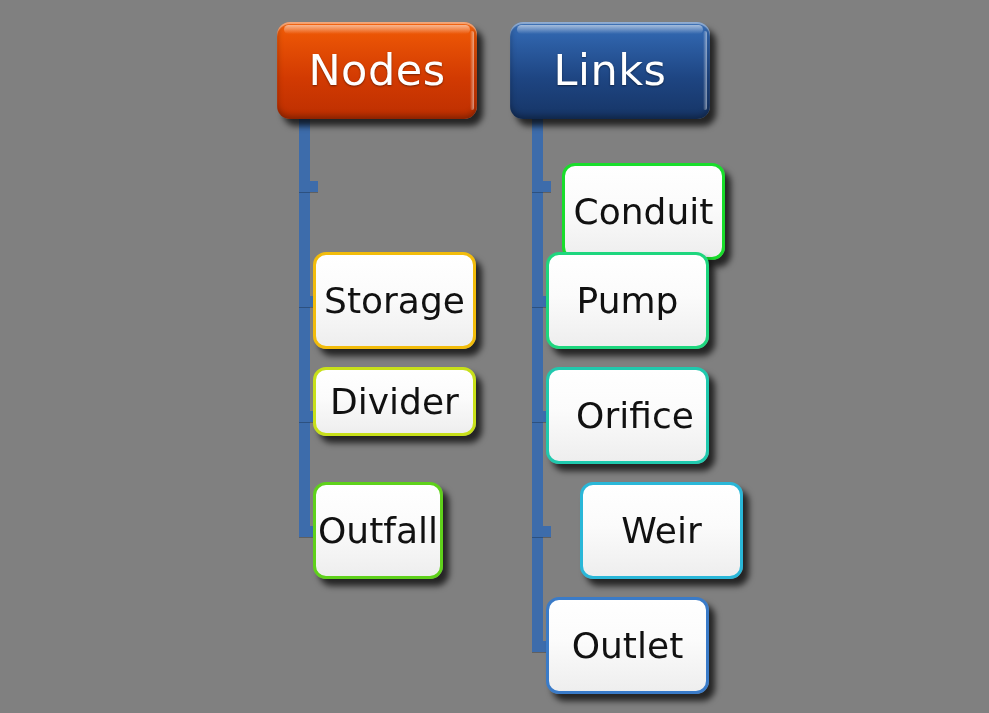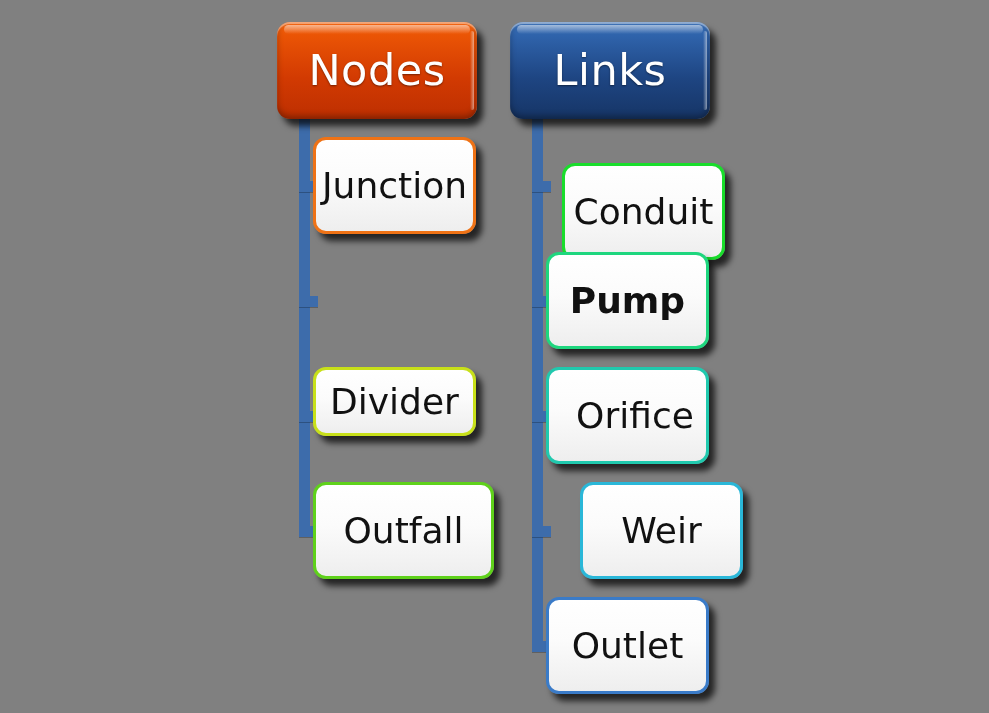--- a/index.html
+++ b/index.html
@@ -86,42 +86,42 @@
 
 <div id="canvas">
     <div class="tree-line tree-vert" style="left: 299px; top: 107px; height: 428.5px;"></div>
     <div class="tree-line tree-stub" style="left: 299px; top: 180.5px; width: 19px;"></div>
     <div class="tree-line tree-stub" style="left: 299px; top: 295.5px; width: 19px;"></div>
     <div class="tree-line tree-stub" style="left: 299px; top: 410.5px; width: 19px;"></div>
     <div class="tree-line tree-stub" style="left: 299px; top: 525.5px; width: 19px;"></div>
     <div class="hdr hdr-nodes" style="left: 277px; top: 22px; width: 200px; height: 97px;">
       <span class="hdr-txt">Nodes</span>
     </div>
-    <div class="card" style="left: 313px; top: 137px; width: 163px; height: 97px; border-color: rgb(239, 114, 21);">
-      <span class="card-txt">Junction</span>
+    <div class="card" style="left: 313px; top: 252px; width: 163px; height: 97px; border-color: rgb(242, 188, 11);">
+      <span class="card-txt">Storage</span>
     </div>
     <div class="card" style="left: 313px; top: 367px; width: 163px; height: 69px; border-color: rgb(200, 224, 25);">
       <span class="card-txt">Divider</span>
     </div>
-    <div class="card" style="left: 313px; top: 482px; width: 181px; height: 97px; border-color: rgb(95, 209, 27);">
+    <div class="card" style="left: 313px; top: 482px; width: 130px; height: 97px; border-color: rgb(95, 209, 27);">
       <span class="card-txt">Outfall</span>
     </div>
     <div class="tree-line tree-vert" style="left: 532px; top: 107px; height: 543.5px;"></div>
     <div class="tree-line tree-stub" style="left: 532px; top: 180.5px; width: 19px;"></div>
     <div class="tree-line tree-stub" style="left: 532px; top: 295.5px; width: 19px;"></div>
     <div class="tree-line tree-stub" style="left: 532px; top: 410.5px; width: 19px;"></div>
     <div class="tree-line tree-stub" style="left: 532px; top: 525.5px; width: 19px;"></div>
     <div class="tree-line tree-stub" style="left: 532px; top: 640.5px; width: 19px;"></div>
     <div class="hdr hdr-links" style="left: 510px; top: 22px; width: 200px; height: 97px;">
       <span class="hdr-txt">Links</span>
     </div>
     <div class="card" style="left: 562px; top: 137px; width: 163px; height: 97px; border-color: rgb(25, 221, 43); margin-top: 26px;">
       <span class="card-txt">Conduit</span>
     </div>
-    <div class="card" style="left: 546px; top: 252px; width: 163px; height: 97px; border-color: rgb(30, 214, 126); font-weight: bold;">
+    <div class="card" style="left: 546px; top: 252px; width: 163px; height: 97px; border-color: rgb(30, 214, 126);">
       <span class="card-txt">Pump</span>
     </div>
     <div class="card" style="left: 546px; top: 367px; width: 163px; height: 97px; border-color: rgb(32, 201, 174); padding-left: 15px;">
       <span class="card-txt">Orifice</span>
     </div>
     <div class="card" style="left: 546px; top: 482px; width: 163px; height: 97px; border-color: rgb(42, 183, 216); margin-left: 34px;">
       <span class="card-txt">Weir</span>
     </div>
     <div class="card" style="left: 546px; top: 597px; width: 163px; height: 97px; border-color: rgb(58, 123, 200);">
       <span class="card-txt">Outlet</span>

